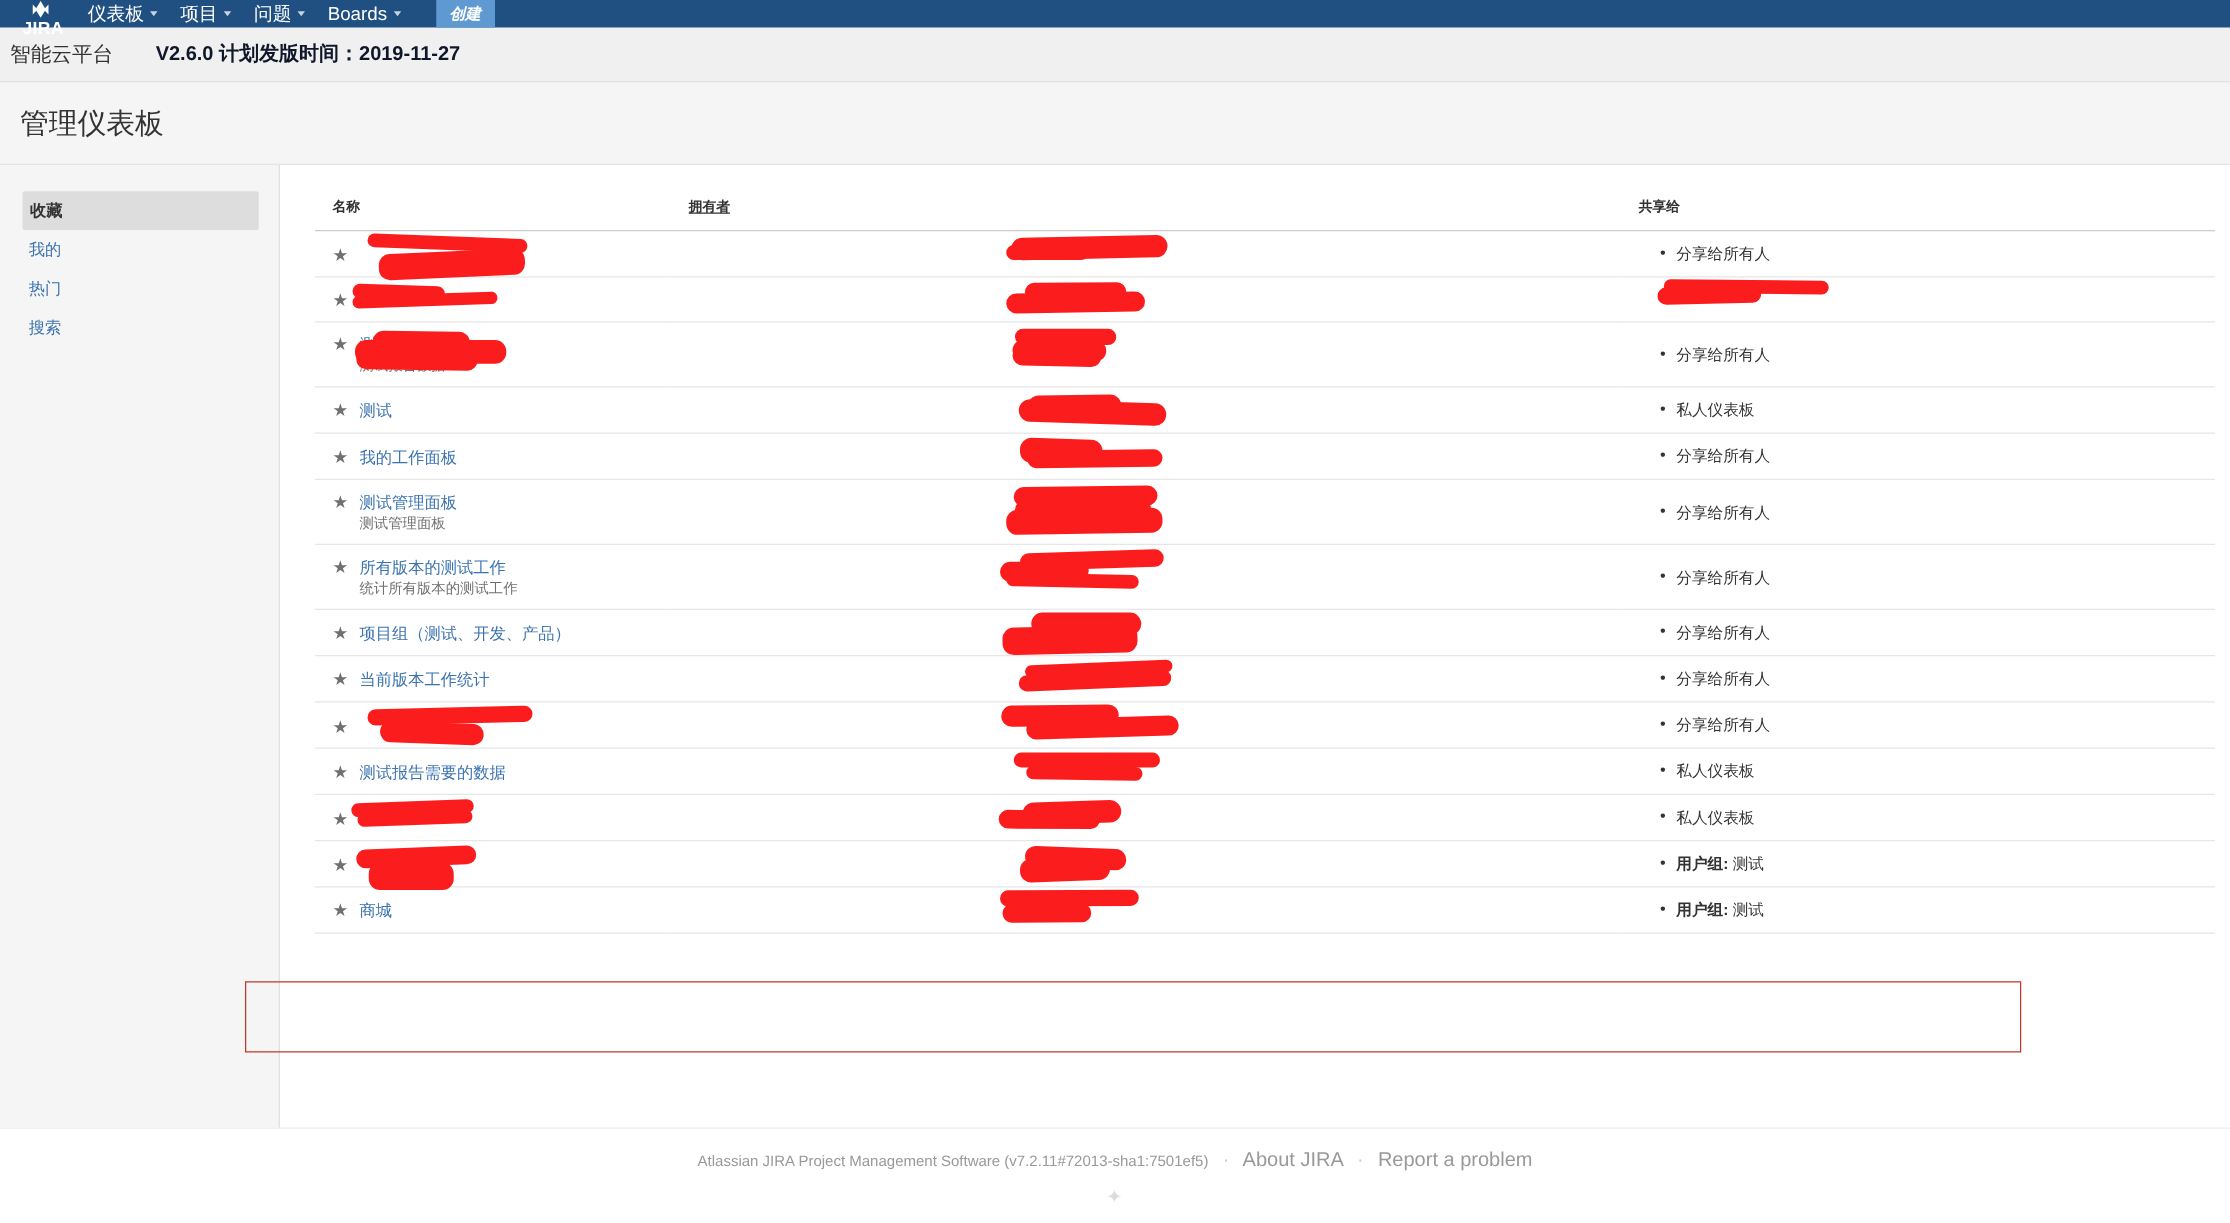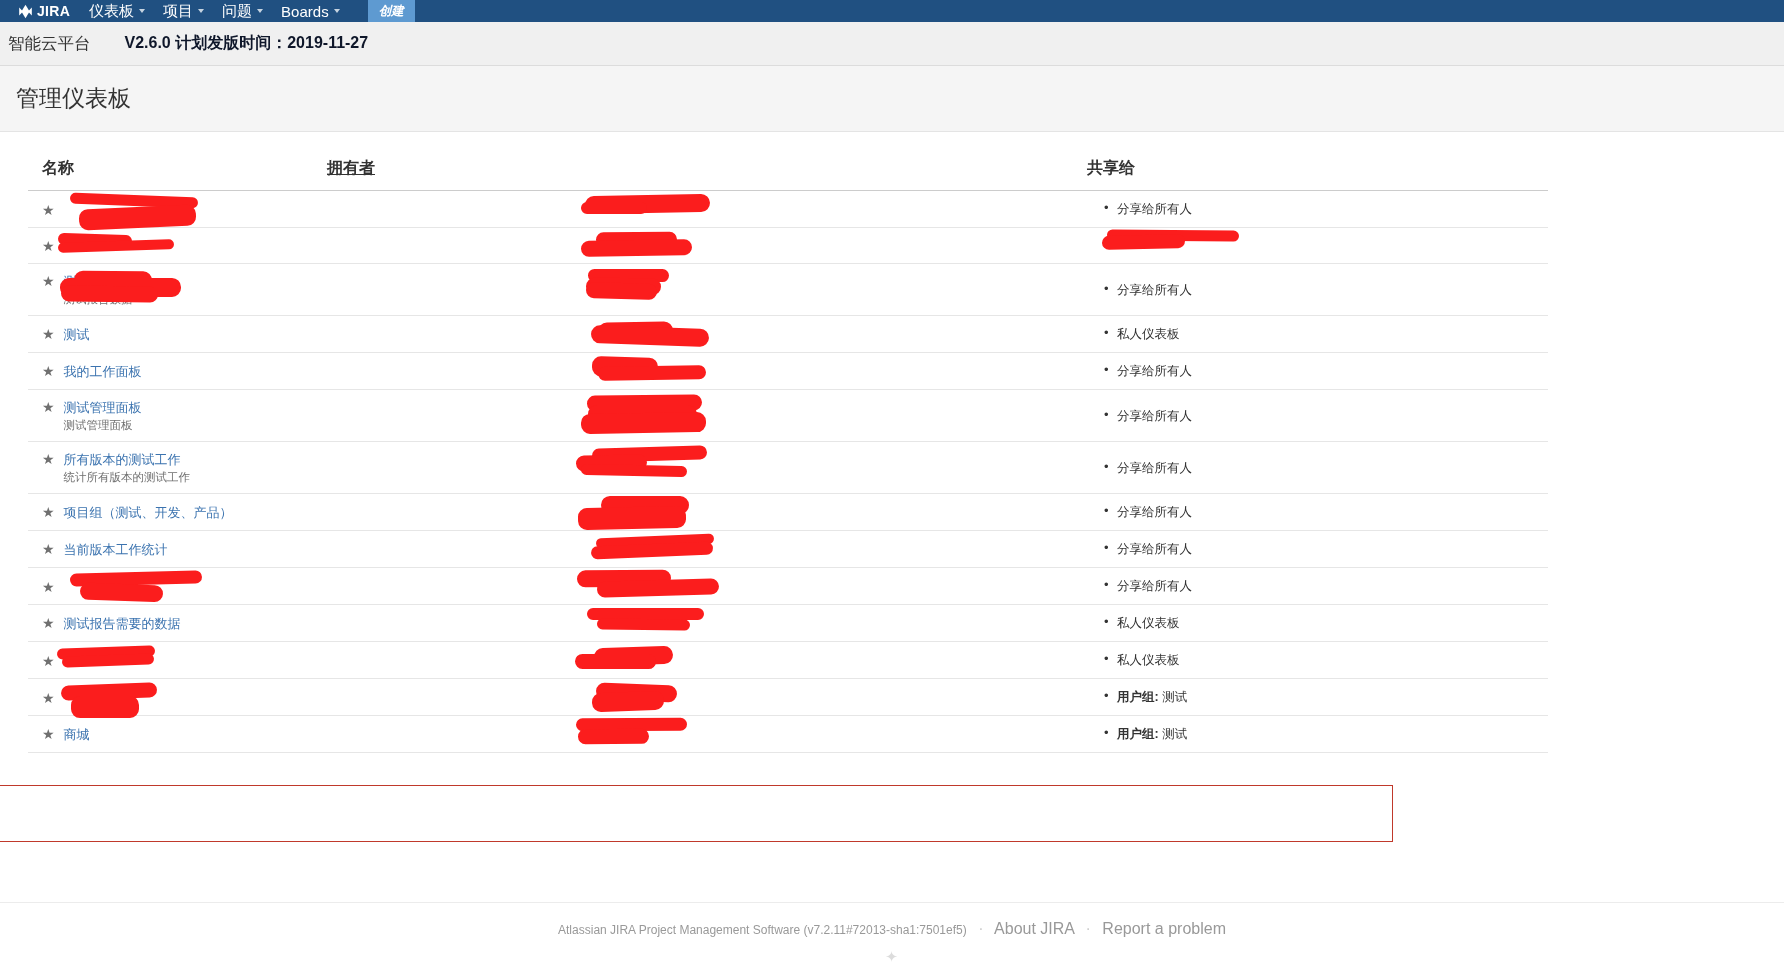--- a/index.html
+++ b/index.html
@@ -23,20 +23,21 @@
   }
   .jira-logo {
     display: flex;
     align-items: center;
     padding: 0 10px 0 18px;
     color: #ffffff;
     font-weight: bold;
     font-size: 14px;
     letter-spacing: .3px;
     line-height: 1;
+    flex-direction: column;
   }
   .jira-logo .mark {
     display: inline-block;
     width: 15px; height: 15px;
     margin-right: 4px;
     position: relative;
   }
   .jira-logo .mark svg { display: block; }
   .nav-item {
     display: flex;
@@ -154,21 +155,21 @@
   }
 
   
   table.dash {
     width: 1520px;
     border-collapse: collapse;
     table-layout: fixed;
   }
   table.dash th {
     text-align: left;
-    font-size: 16px;
+    font-size: 11px;
     color: #333333;
     font-weight: bold;
     padding: 0 0 11px 14px;
     border-bottom: 1px solid #cccccc;
   }
   th.col-name  { width: 285px; }
   th.col-owner { width: 760px; text-decoration: underline; }
   th.col-share { width: 475px; }
 
   table.dash td {
@@ -295,20 +296,26 @@
   <span class="banner-title">智能云平台</span>
   <span class="banner-version">V2.6.0 计划发版时间：2019-11-27</span>
 </div>
 
 <div class="page-header">
   <h1 class="page-title">管理仪表板</h1>
 </div>
 
 <div class="body-wrap">
 
+  <div class="sidebar">
+    <a class="side-item active">收藏</a>
+    <a class="side-item">我的</a>
+    <a class="side-item">热门</a>
+    <a class="side-item">搜索</a>
+  </div>
 
   <div class="content">
 
     <table class="dash">
       <thead>
         <tr>
           <th class="col-name">名称</th>
           <th class="col-owner">拥有者</th>
           <th class="col-share">共享给</th>
         </tr>

